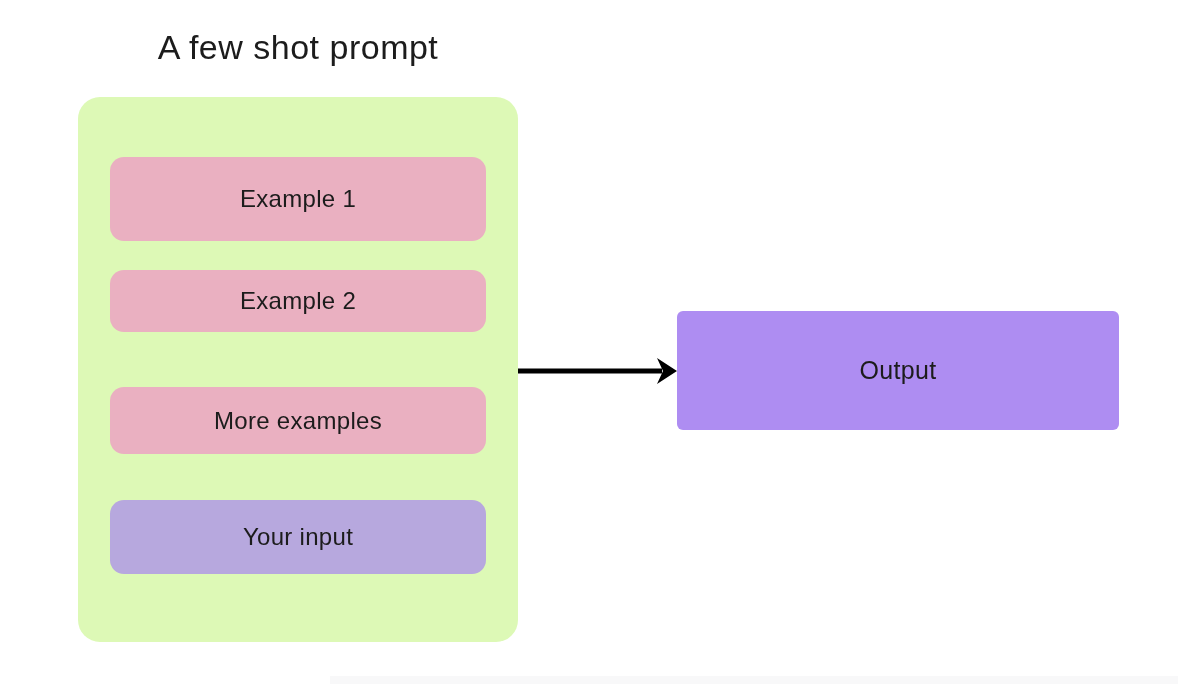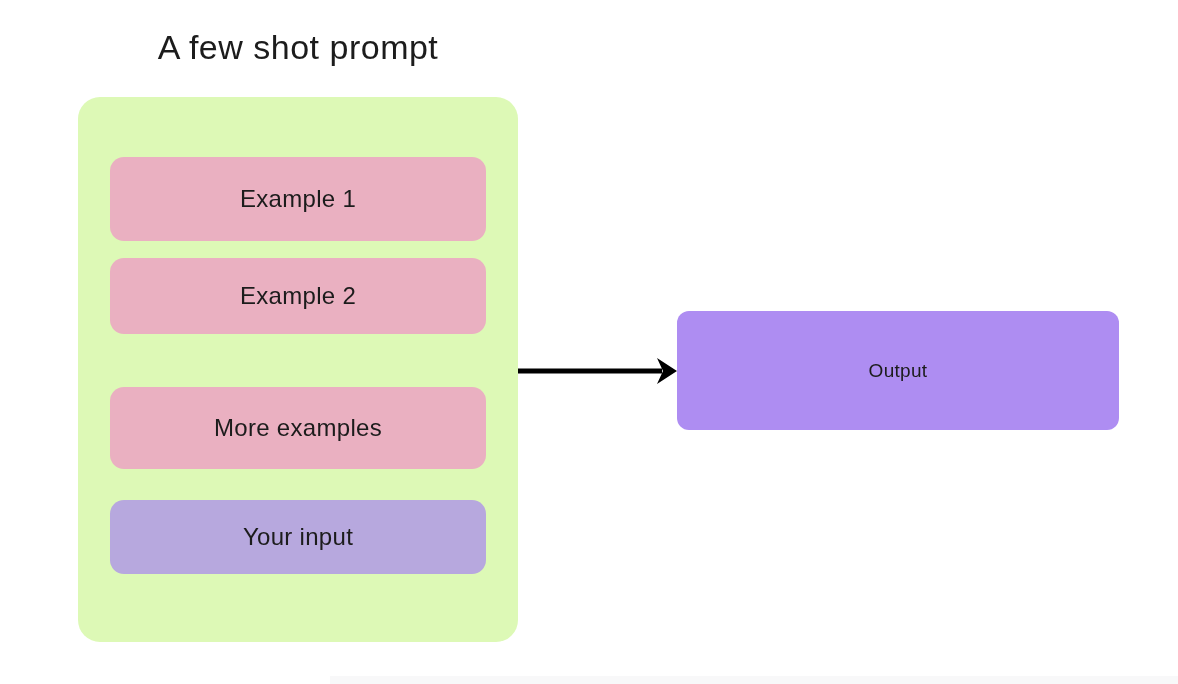--- a/index.html
+++ b/index.html
@@ -48,47 +48,47 @@
     justify-content: center;
     border-radius: 14px;
     font-size: 24px;
     letter-spacing: 0.3px;
     color: var(--c-text, #1c1c1c);
   }
   .node.example { background: var(--c-example, #eab0c1); }
   .node.input   { background: var(--c-input, #b7a8de); }
 
   .node-example-1     { top: 60px;  height: 84px; }
-  .node-example-2     { top: 161px; height: 76px; }
-  .node-more-examples { top: 290px; height: 82px; text-align: center; }
+  .node-example-2     { top: 173px; height: 62px; }
+  .node-more-examples { top: 290px; height: 67px; text-align: center; }
   .node-your-input    { top: 403px; height: 74px; }
 
   .flow-arrow {
     position: absolute;
     left: 518px;
     top: 351px;
     width: 159px;
     height: 40px;
   }
   .flow-arrow svg { display: block; }
   .arrow-line { stroke: var(--c-arrow, #000000); stroke-width: 5; }
   .arrow-head { fill: var(--c-arrow, #000000); }
 
   .output-node {
     position: absolute;
     left: 677px;
     top: 311px;
     width: 442px;
     height: 119px;
     background: var(--c-output, #ae8df2);
-    border-radius: 12px;
+    border-radius: 6px;
     display: flex;
     align-items: center;
     justify-content: center;
-    font-size: 19px;
+    font-size: 25px;
     letter-spacing: 0.3px;
     color: var(--c-text, #1c1c1c);
   }
 
   .footer-strip {
     position: absolute;
     left: 330px;
     top: 676px;
     width: 848px;
     height: 8px;

